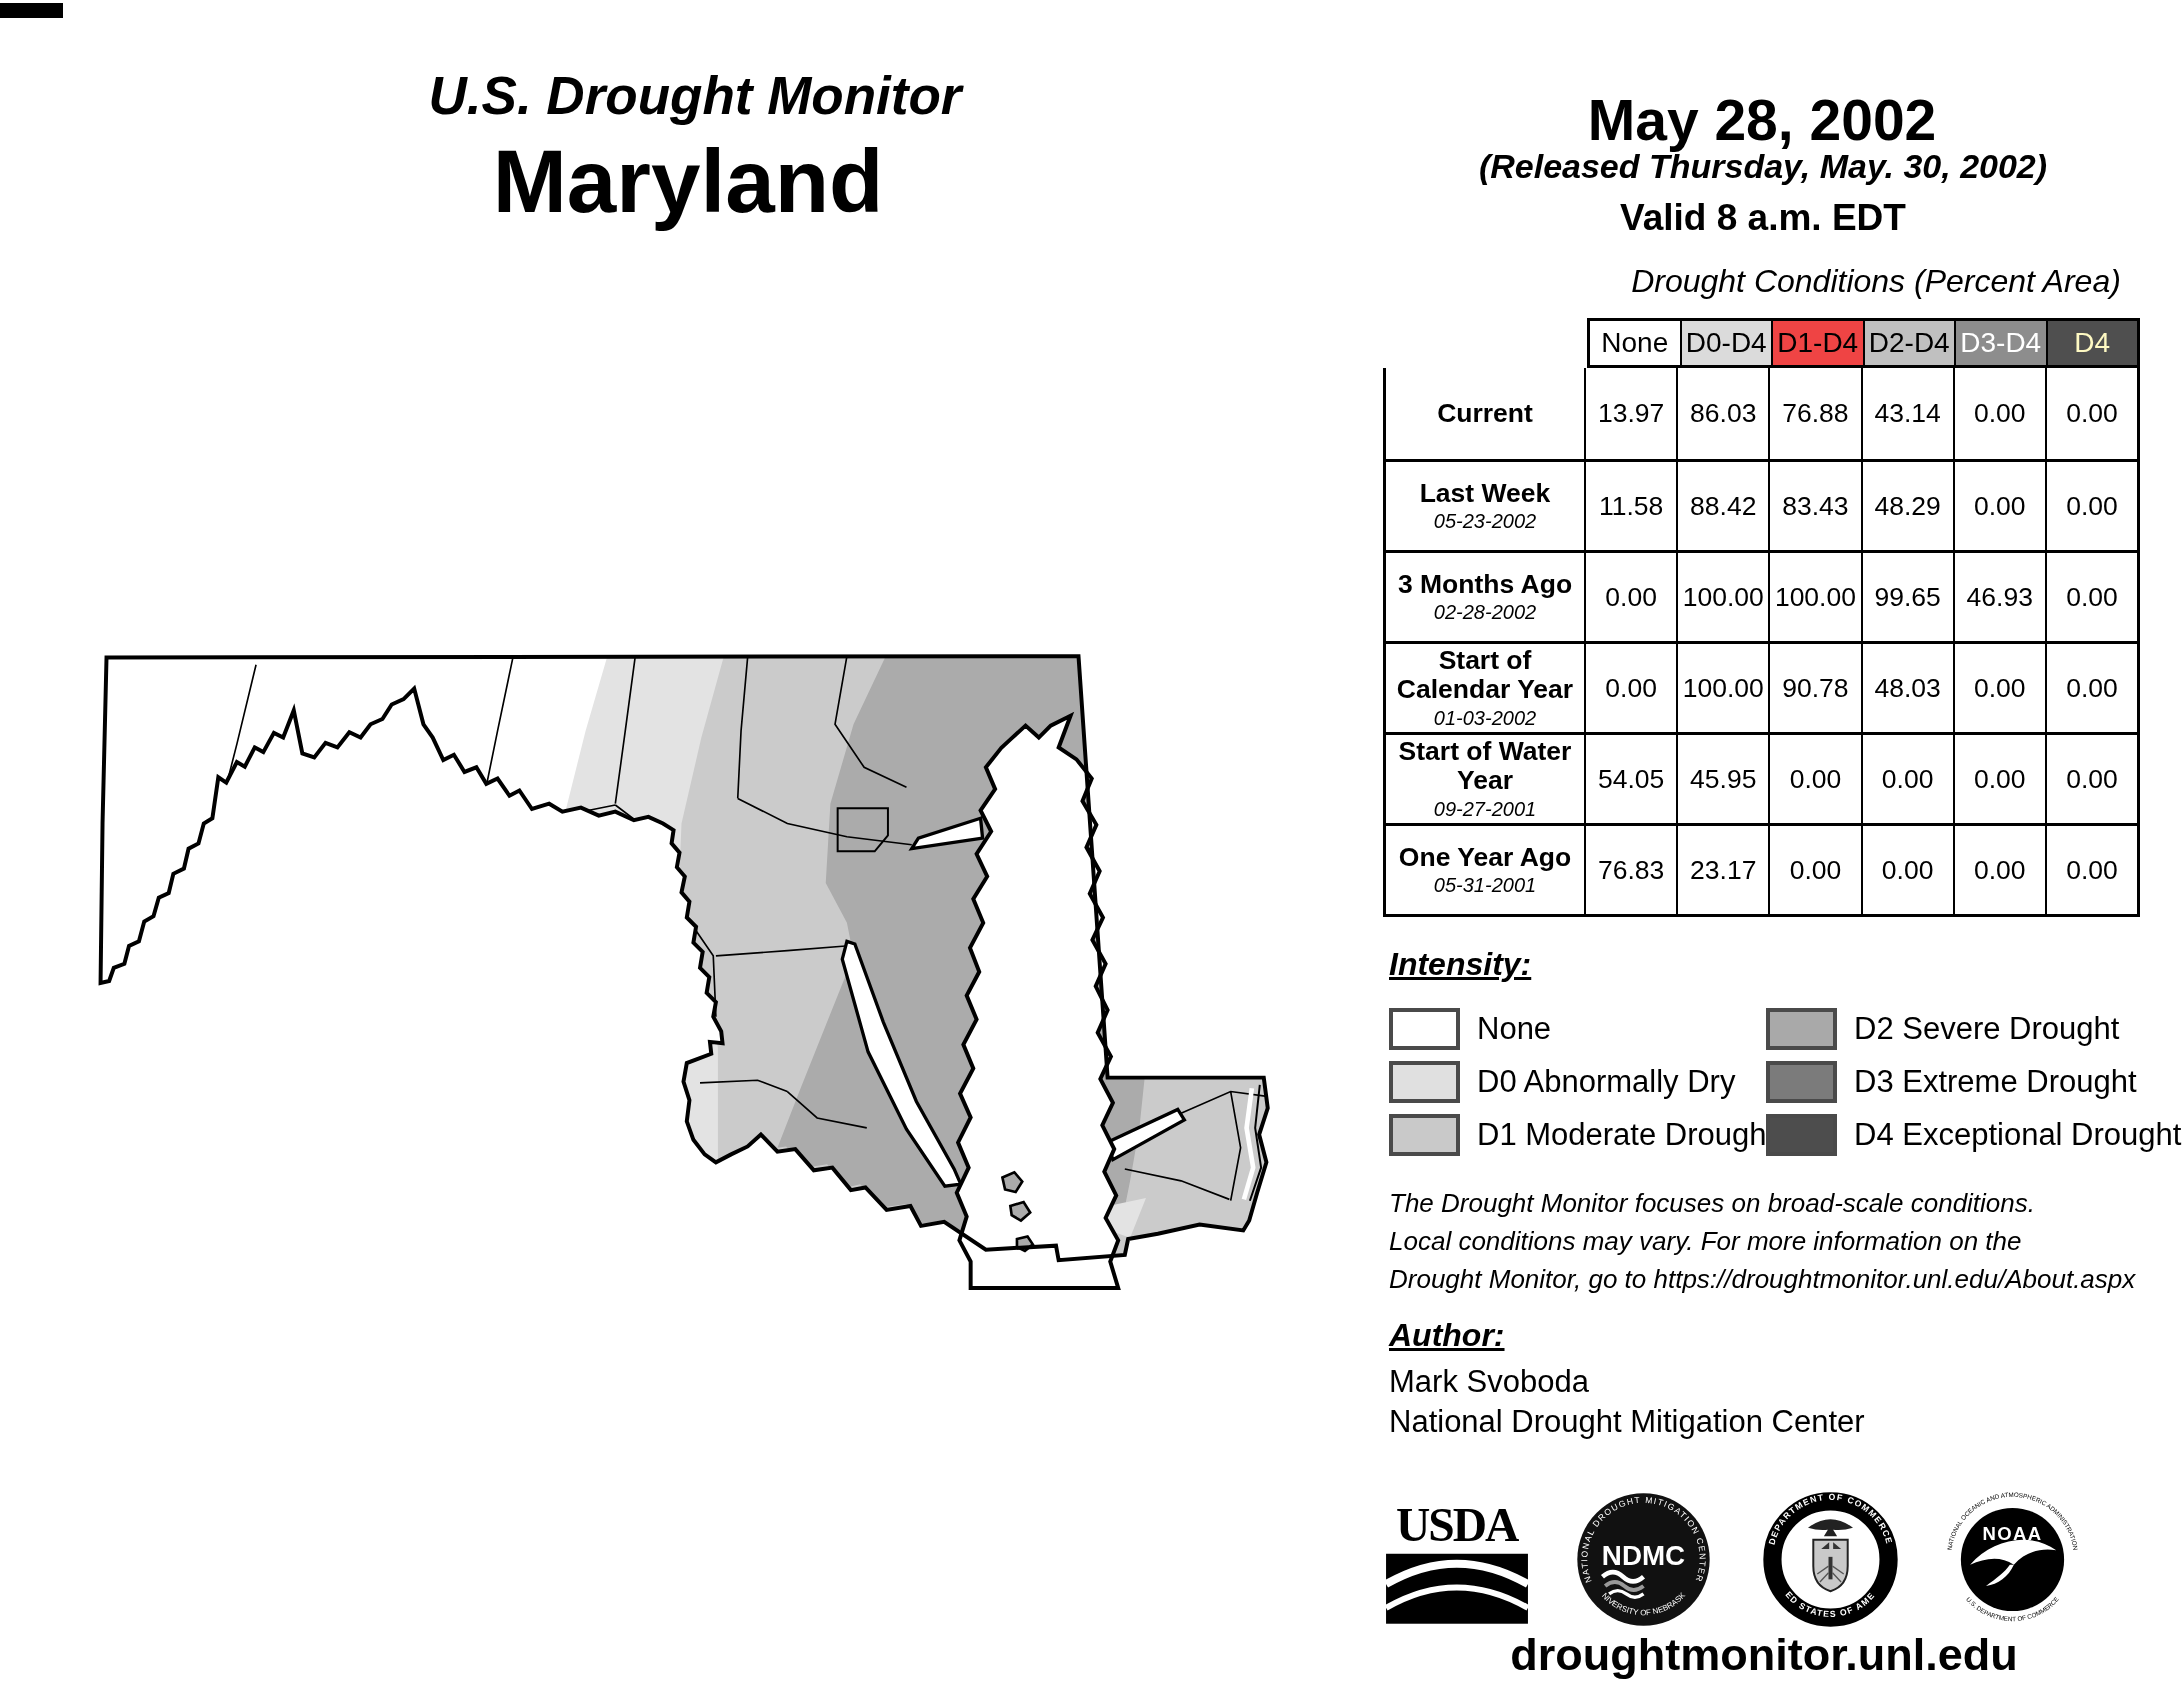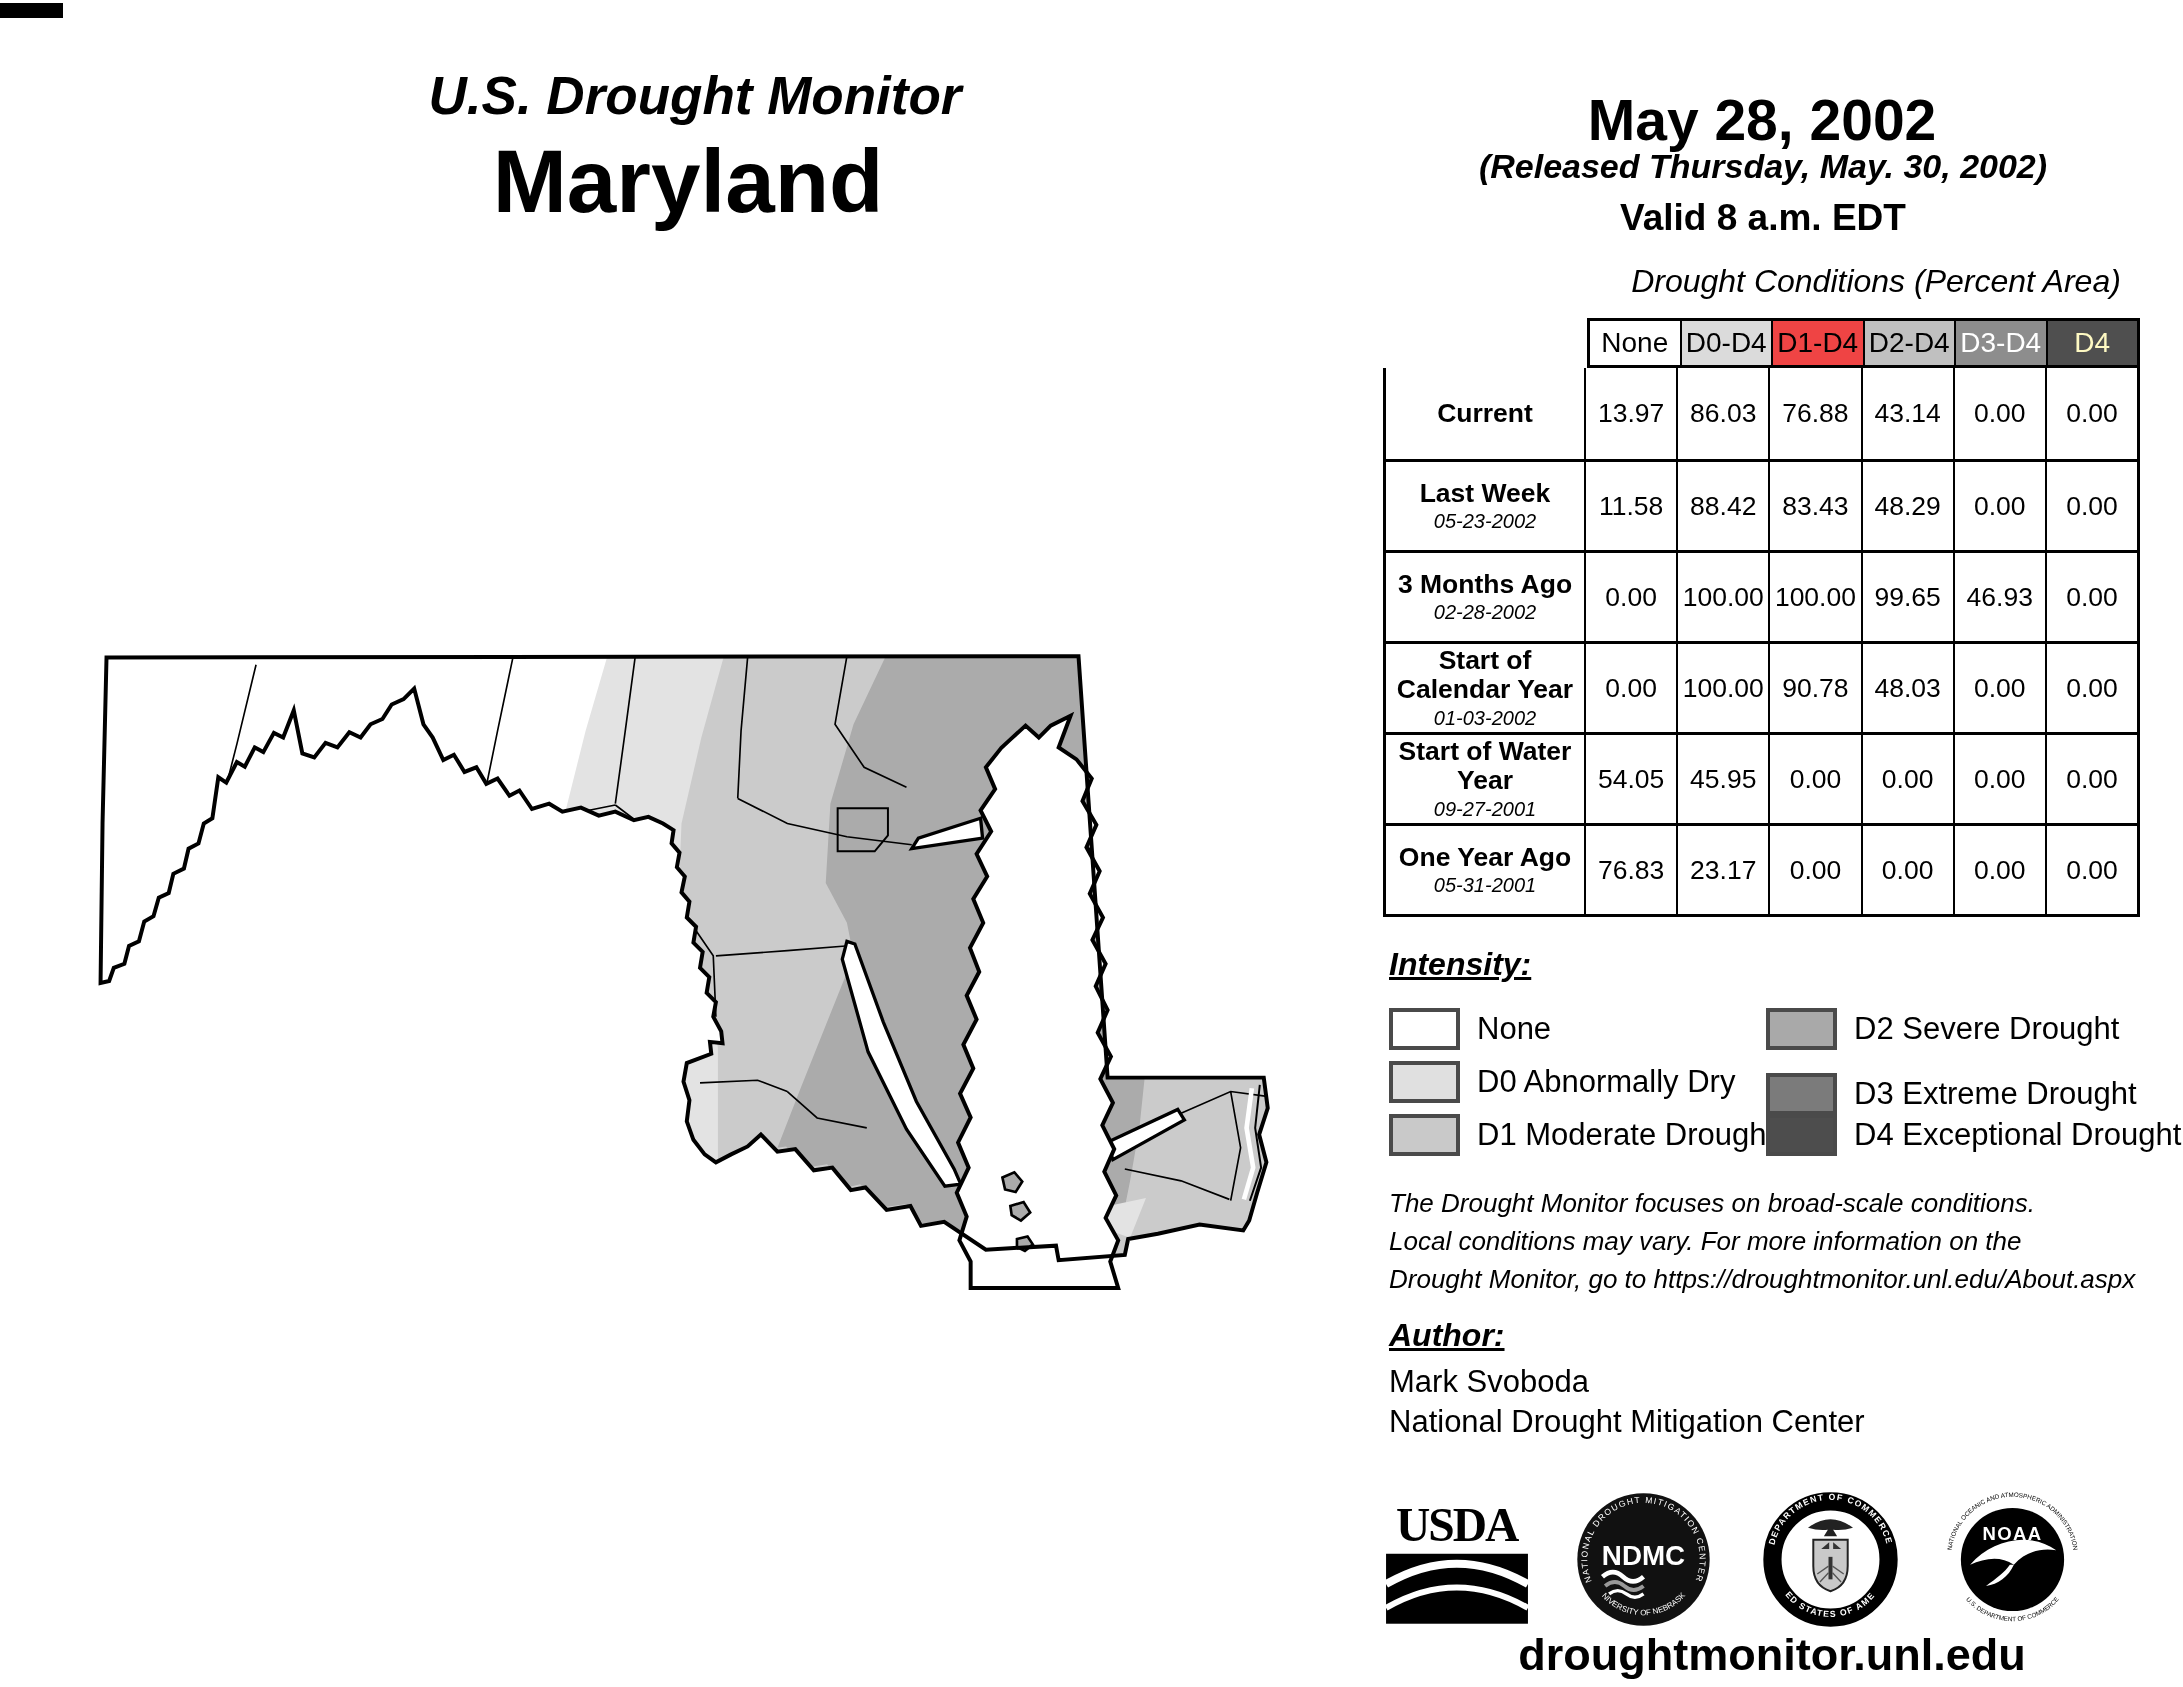--- a/index.html
+++ b/index.html
@@ -41,21 +41,21 @@
   .sec-head{font-size:32px;font-weight:bold;font-style:italic;text-decoration:underline;}
   .lg-item{position:absolute;display:flex;align-items:center;}
   .sw{width:71px;height:42px;border:4px solid #4a4a4a;box-sizing:border-box;margin-right:17px;}
   .sw0{background:#ffffff}.sw1{background:#e0e0e0}.sw2{background:#c9c9c9}
   .sw3{background:#a9a9a9}.sw4{background:#7b7b7b}.sw5{background:#4d4d4d}
   .lg-label{font-size:31px;}
 
   .disc{font-size:26px;font-style:italic;line-height:38px;}
   .auth-name{font-size:31px;}
 
-  .url{left:1764px;top:1629px;font-size:45px;font-weight:bold;margin-left:8px;}
+  .url{left:1764px;top:1629px;font-size:45px;font-weight:bold;}
 
   .corner-mark{left:0;top:3.3px;width:63px;height:14.6px;background:#000;}
 
   
   .map-wrap{left:86px;top:625px;width:1191px;height:675px;}
   .map-none{fill:#ffffff;}
   .band-d0{fill:#e3e3e3;}
   .band-d1{fill:#cbcbcb;}
   .band-d2{fill:#ababab;}
   .county{fill:none;stroke:#000;stroke-width:2.5;}
@@ -178,21 +178,21 @@
     <span class="lg-label">D0 Abnormally Dry</span>
   </div>
   <div class="lg-item" style="left:1389px;top:1114px;">
     <div class="sw sw2"></div>
     <span class="lg-label">D1 Moderate Drought</span>
   </div>
   <div class="lg-item" style="left:1766px;top:1008px;">
     <div class="sw sw3"></div>
     <span class="lg-label">D2 Severe Drought</span>
   </div>
-  <div class="lg-item" style="left:1766px;top:1061px;margin-top:12px;">
+  <div class="lg-item" style="left:1766px;top:1061px;">
     <div class="sw sw4"></div>
     <span class="lg-label">D3 Extreme Drought</span>
   </div>
   <div class="lg-item" style="left:1766px;top:1114px;">
     <div class="sw sw5"></div>
     <span class="lg-label">D4 Exceptional Drought</span>
   </div>
 
   <div class="abs disc" style="left:1389px;top:1184px;">The Drought Monitor focuses on broad-scale conditions.</div>
   <div class="abs disc" style="left:1389px;top:1222px;">Local conditions may vary. For more information on the</div>

